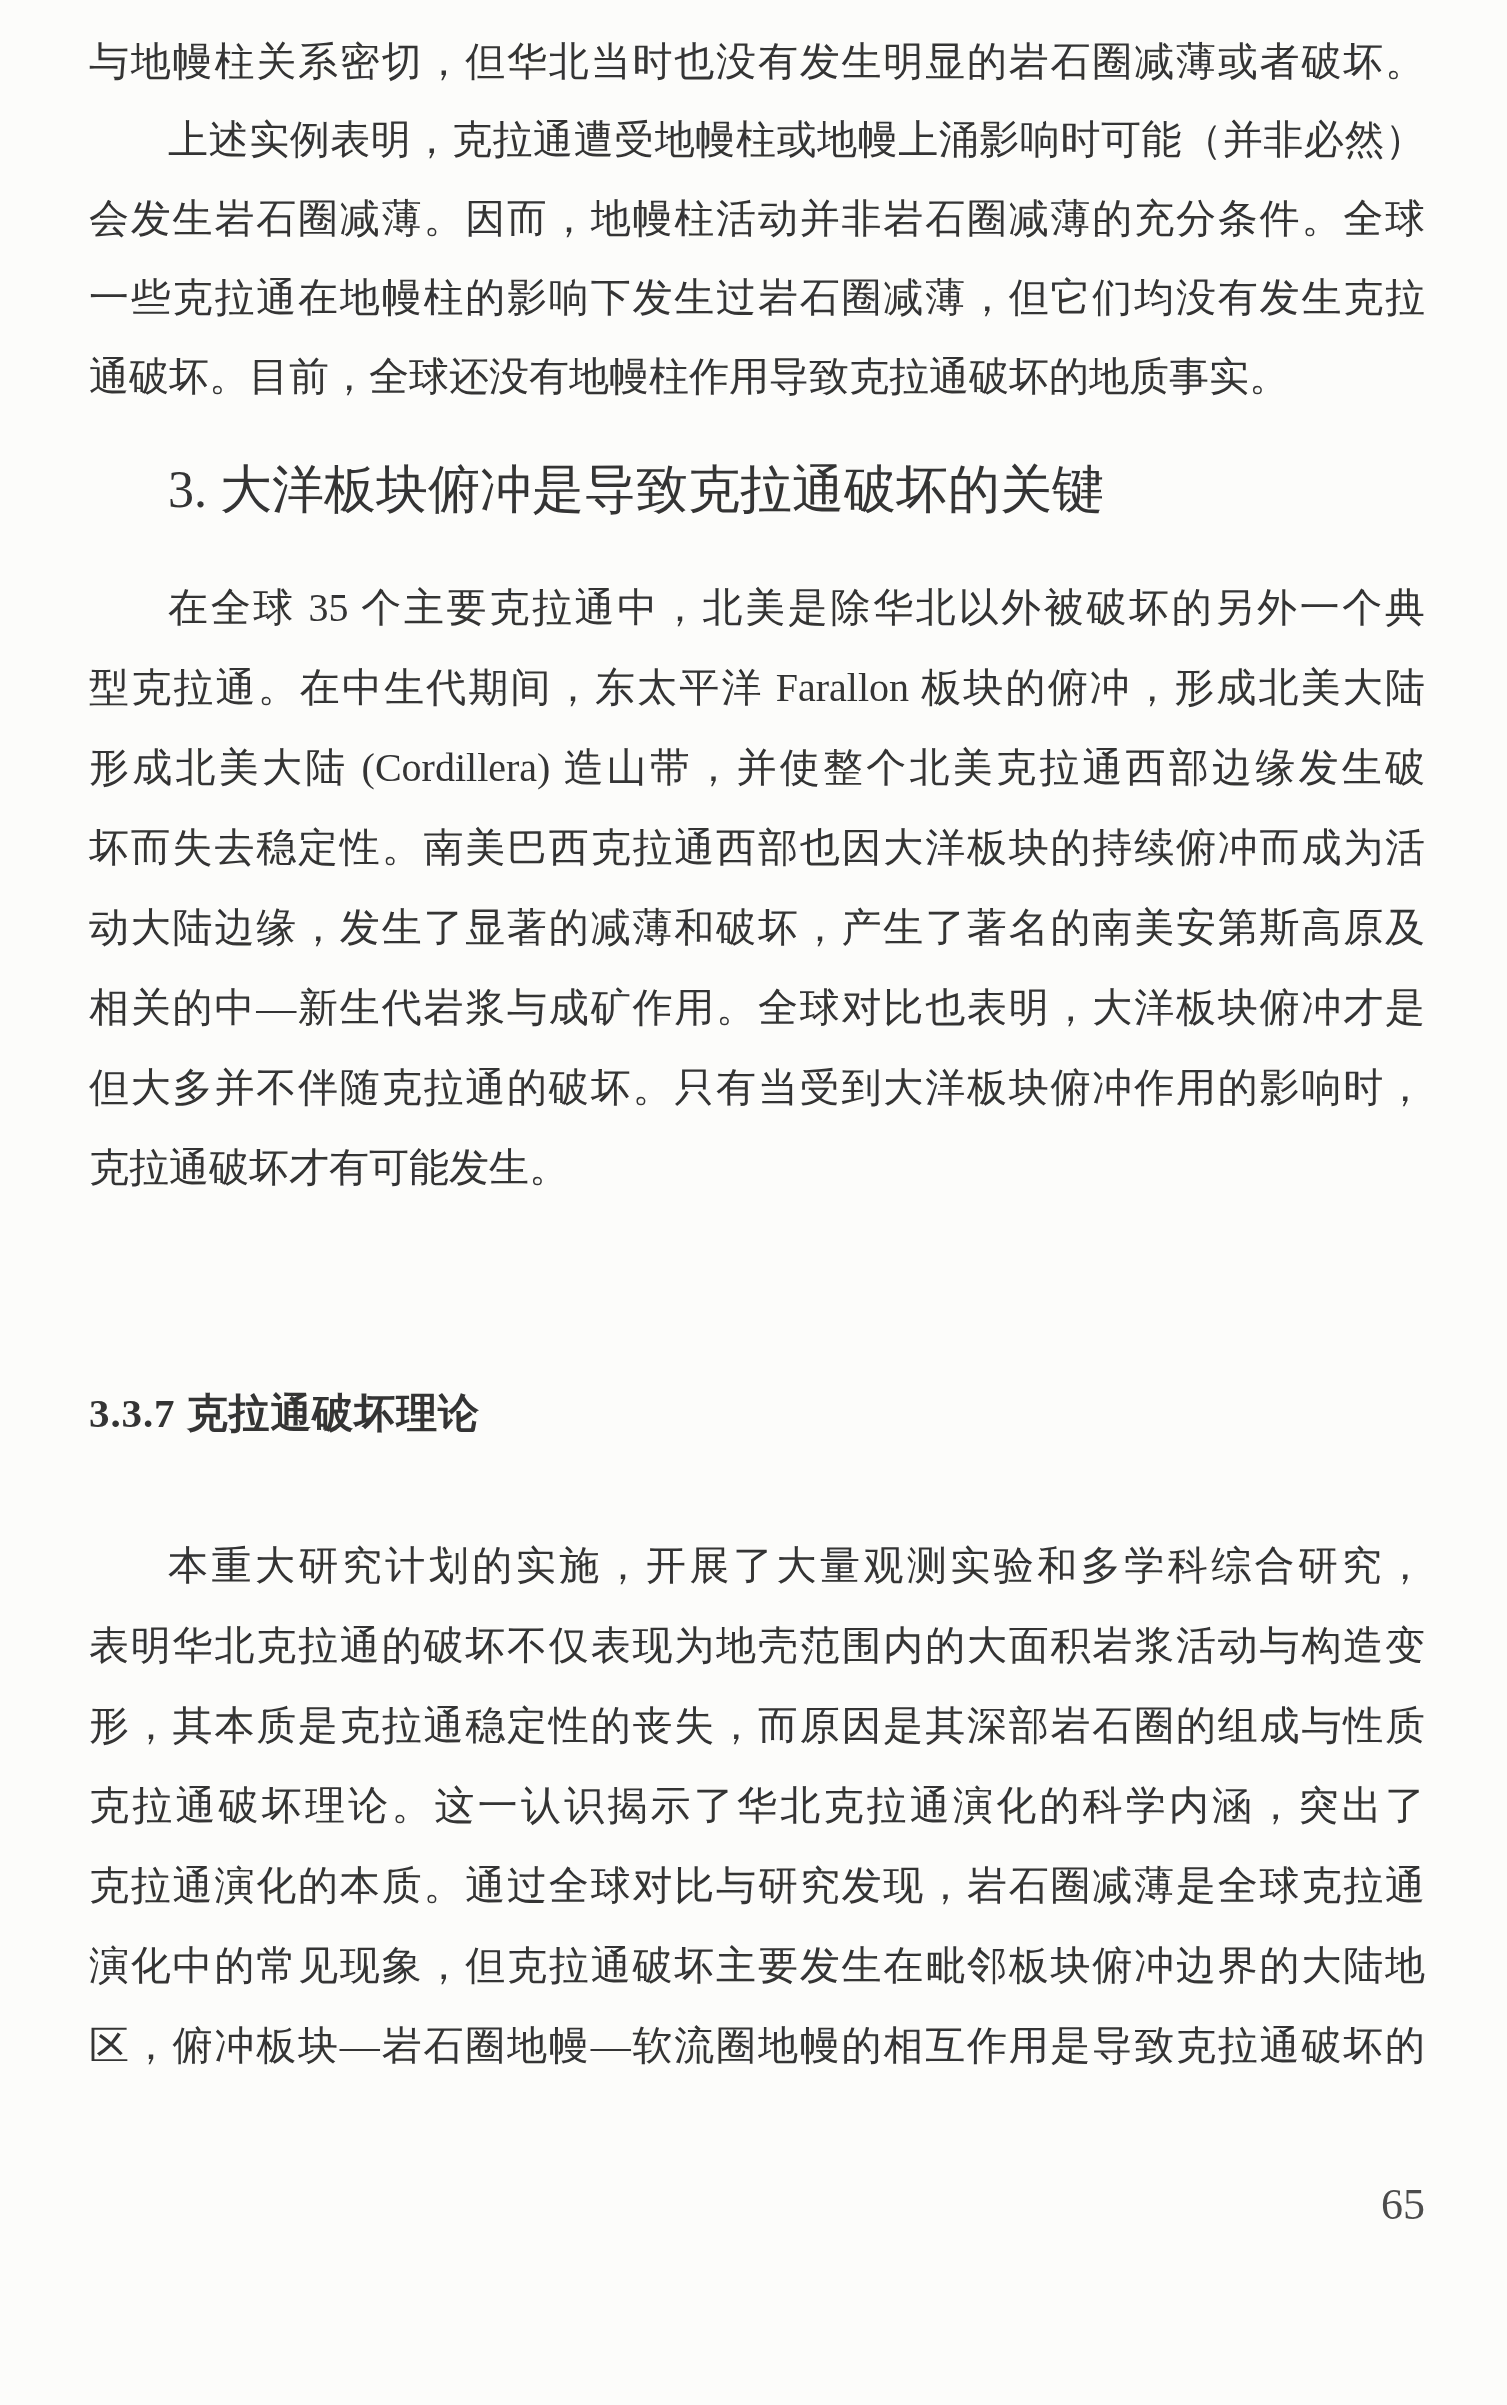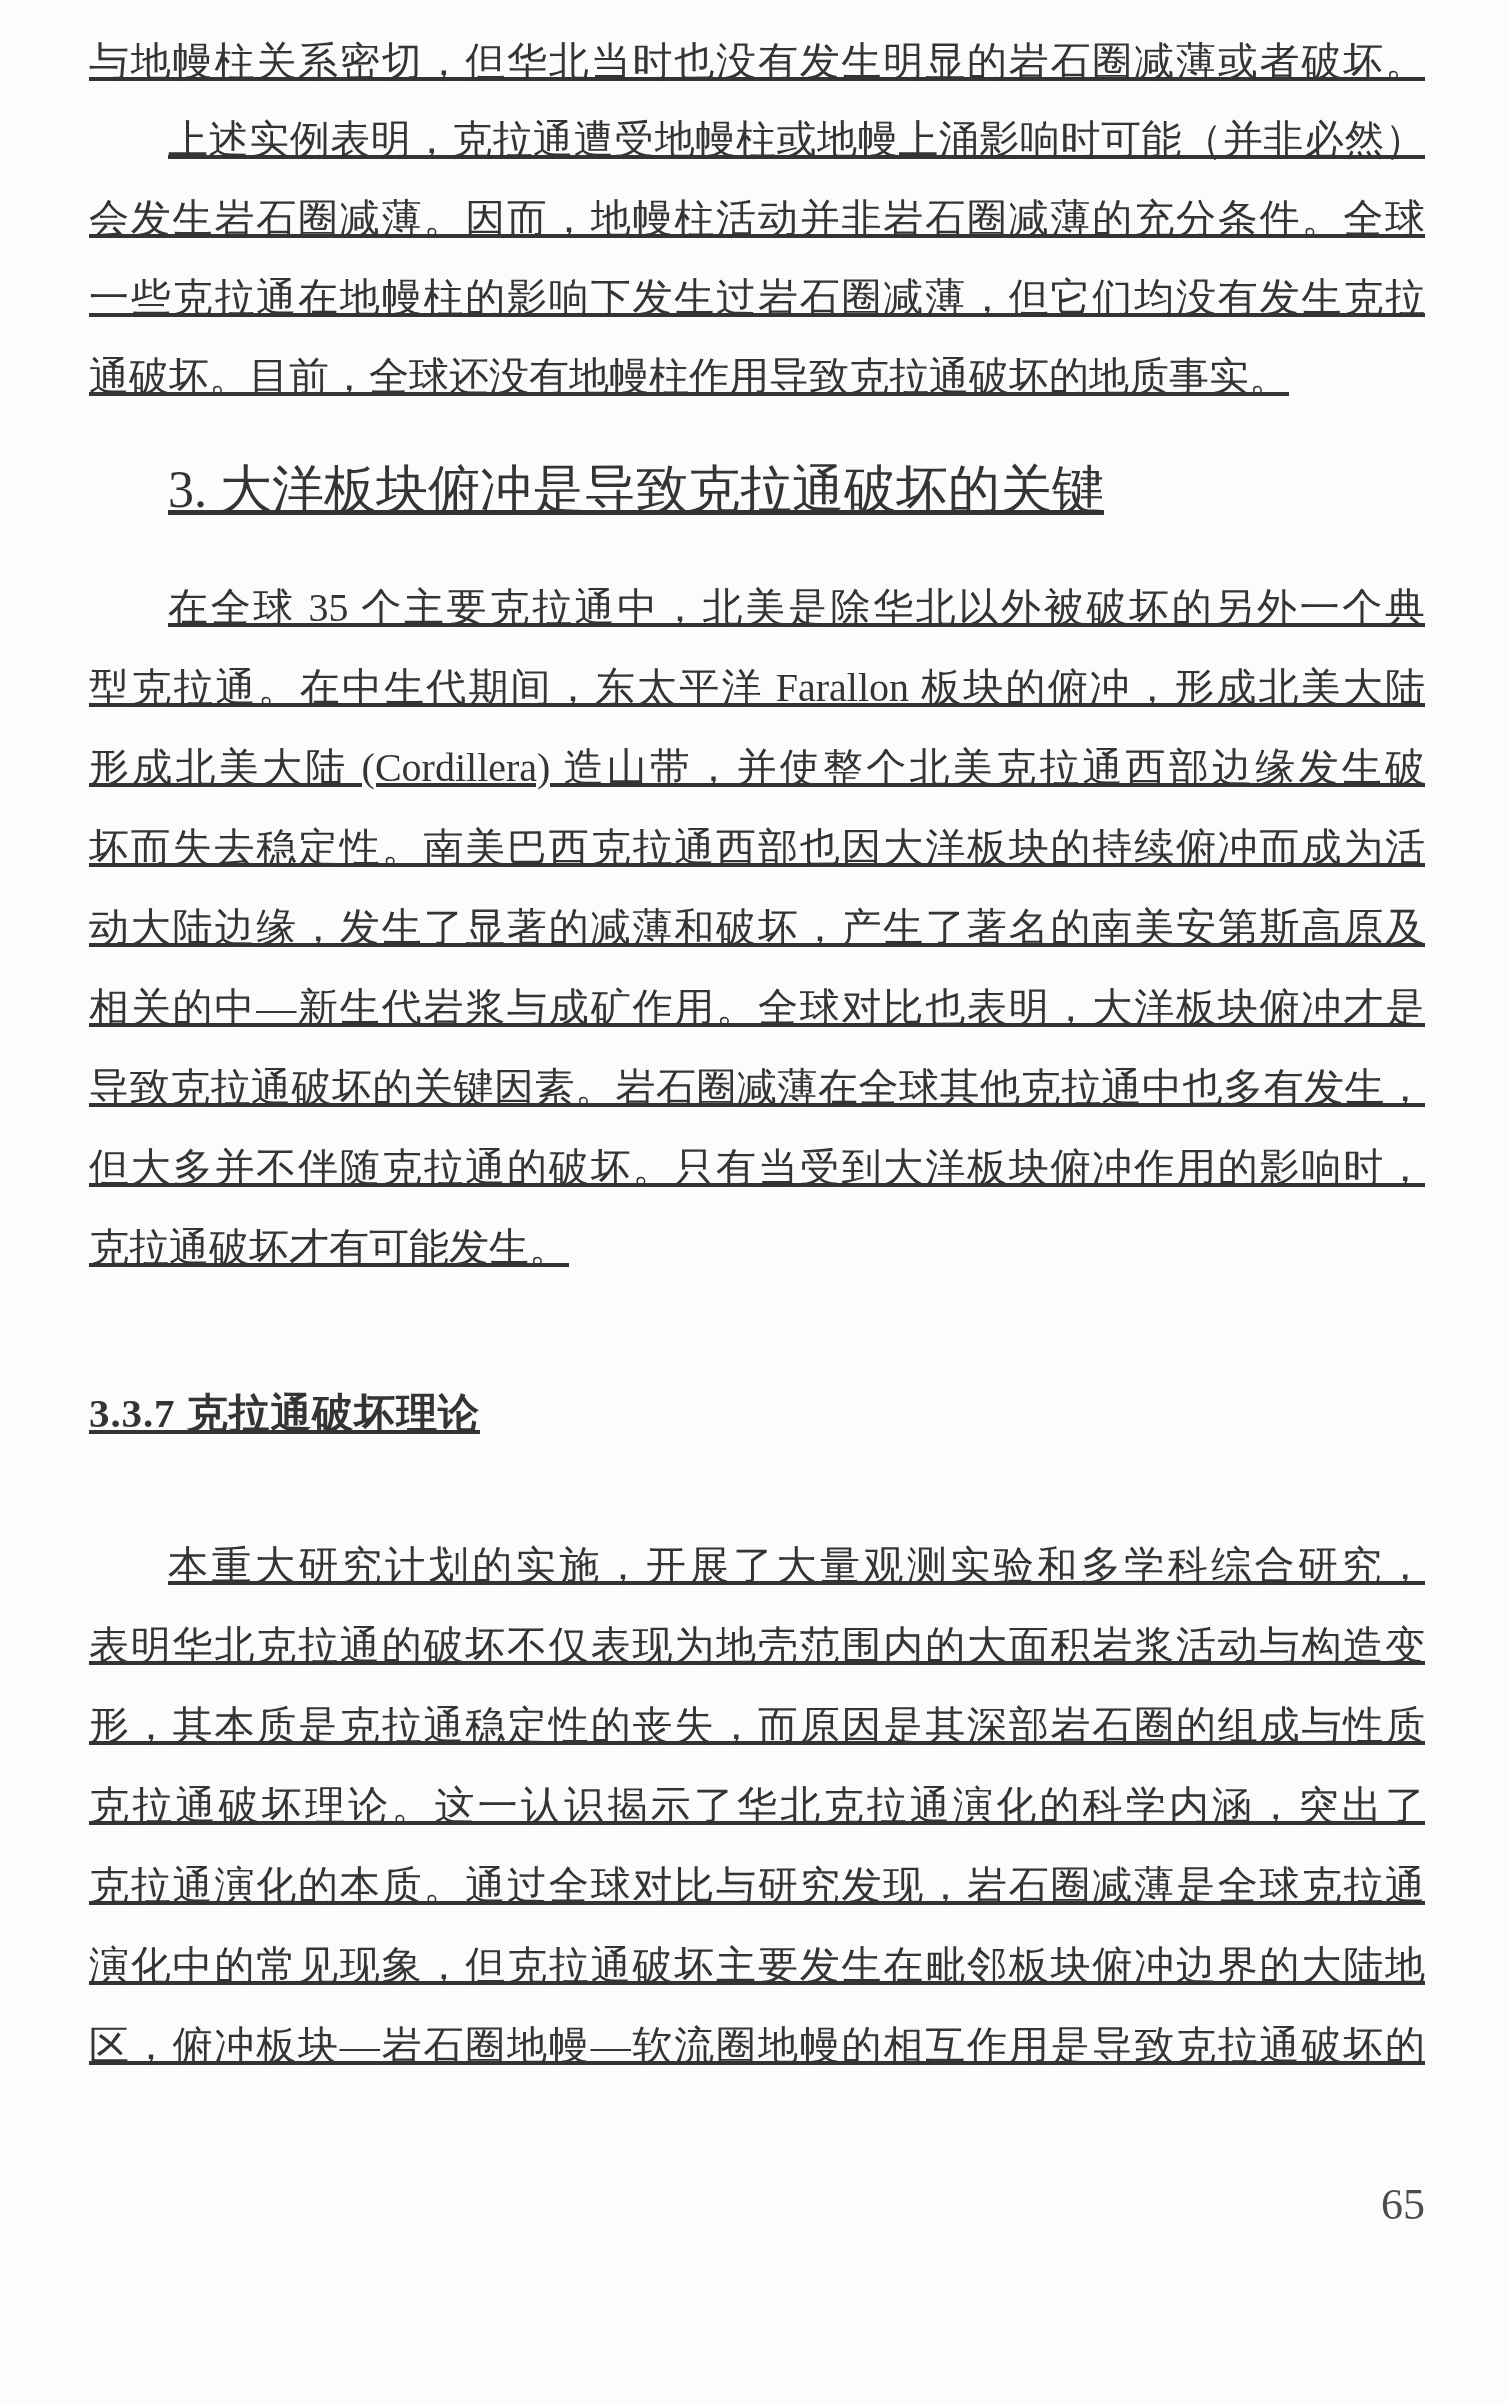--- a/index.html
+++ b/index.html
@@ -13,21 +13,20 @@
     height: 2406px;
     background: #fcfcfa;
     color: #343434;
     font-family: "Liberation Serif", "DejaVu Serif", serif;
     overflow: hidden;
   }
   .block {
     position: absolute;
     left: 89px;
     width: 1336px;
-    text-decoration: underline;
   }
   .line {
     font-size: 40px;
     line-height: 79px;
     height: 79px;
     text-align: left;
   }
   .lh-big .line {
     line-height: 80px;
     height: 80px;
@@ -83,21 +82,20 @@
     <div class="line ind">3. 大洋板块俯冲是导致克拉通破坏的关键</div>
   </div>
 
   <div class="block lh-big" style="top:568px">
     <div class="line ind fill">在全球 35 个主要克拉通中，北美是除华北以外被破坏的另外一个典</div>
     <div class="line fill">型克拉通。在中生代期间，东太平洋 Farallon 板块的俯冲，形成北美大陆</div>
     <div class="line fill">形成北美大陆 (Cordillera) 造山带，并使整个北美克拉通西部边缘发生破</div>
     <div class="line fill">坏而失去稳定性。南美巴西克拉通西部也因大洋板块的持续俯冲而成为活</div>
     <div class="line fill">动大陆边缘，发生了显著的减薄和破坏，产生了著名的南美安第斯高原及</div>
     <div class="line fill">相关的中—新生代岩浆与成矿作用。全球对比也表明，大洋板块俯冲才是</div>
-    <div class="line fill">导致克拉通破坏的关键因素。岩石圈减薄在全球其他克拉通中也多有发生，</div>
     <div class="line fill">但大多并不伴随克拉通的破坏。只有当受到大洋板块俯冲作用的影响时，</div>
     <div class="line">克拉通破坏才有可能发生。</div>
   </div>
 
   <div class="block section-heading" style="top:1378px">
     <span>3.3.7 克拉通破坏理论</span>
   </div>
 
   <div class="block lh-big" style="top:1526px">
     <div class="line ind fill">本重大研究计划的实施，开展了大量观测实验和多学科综合研究，</div>

